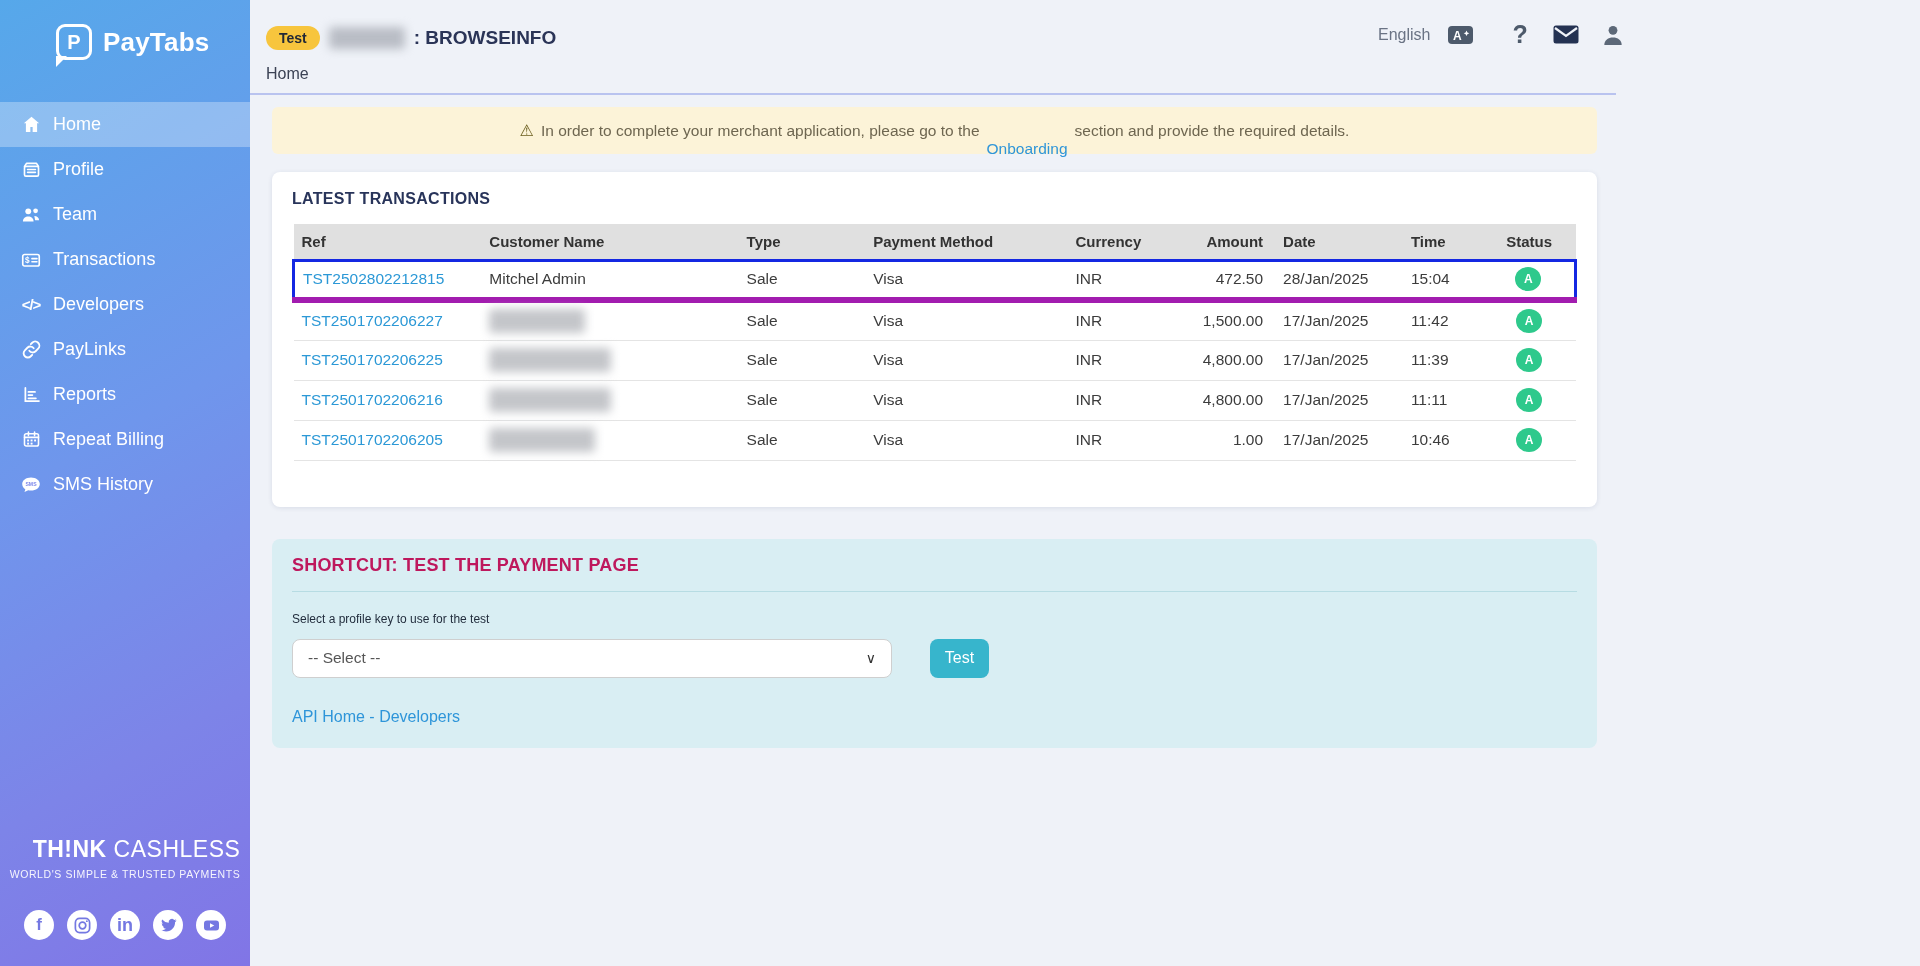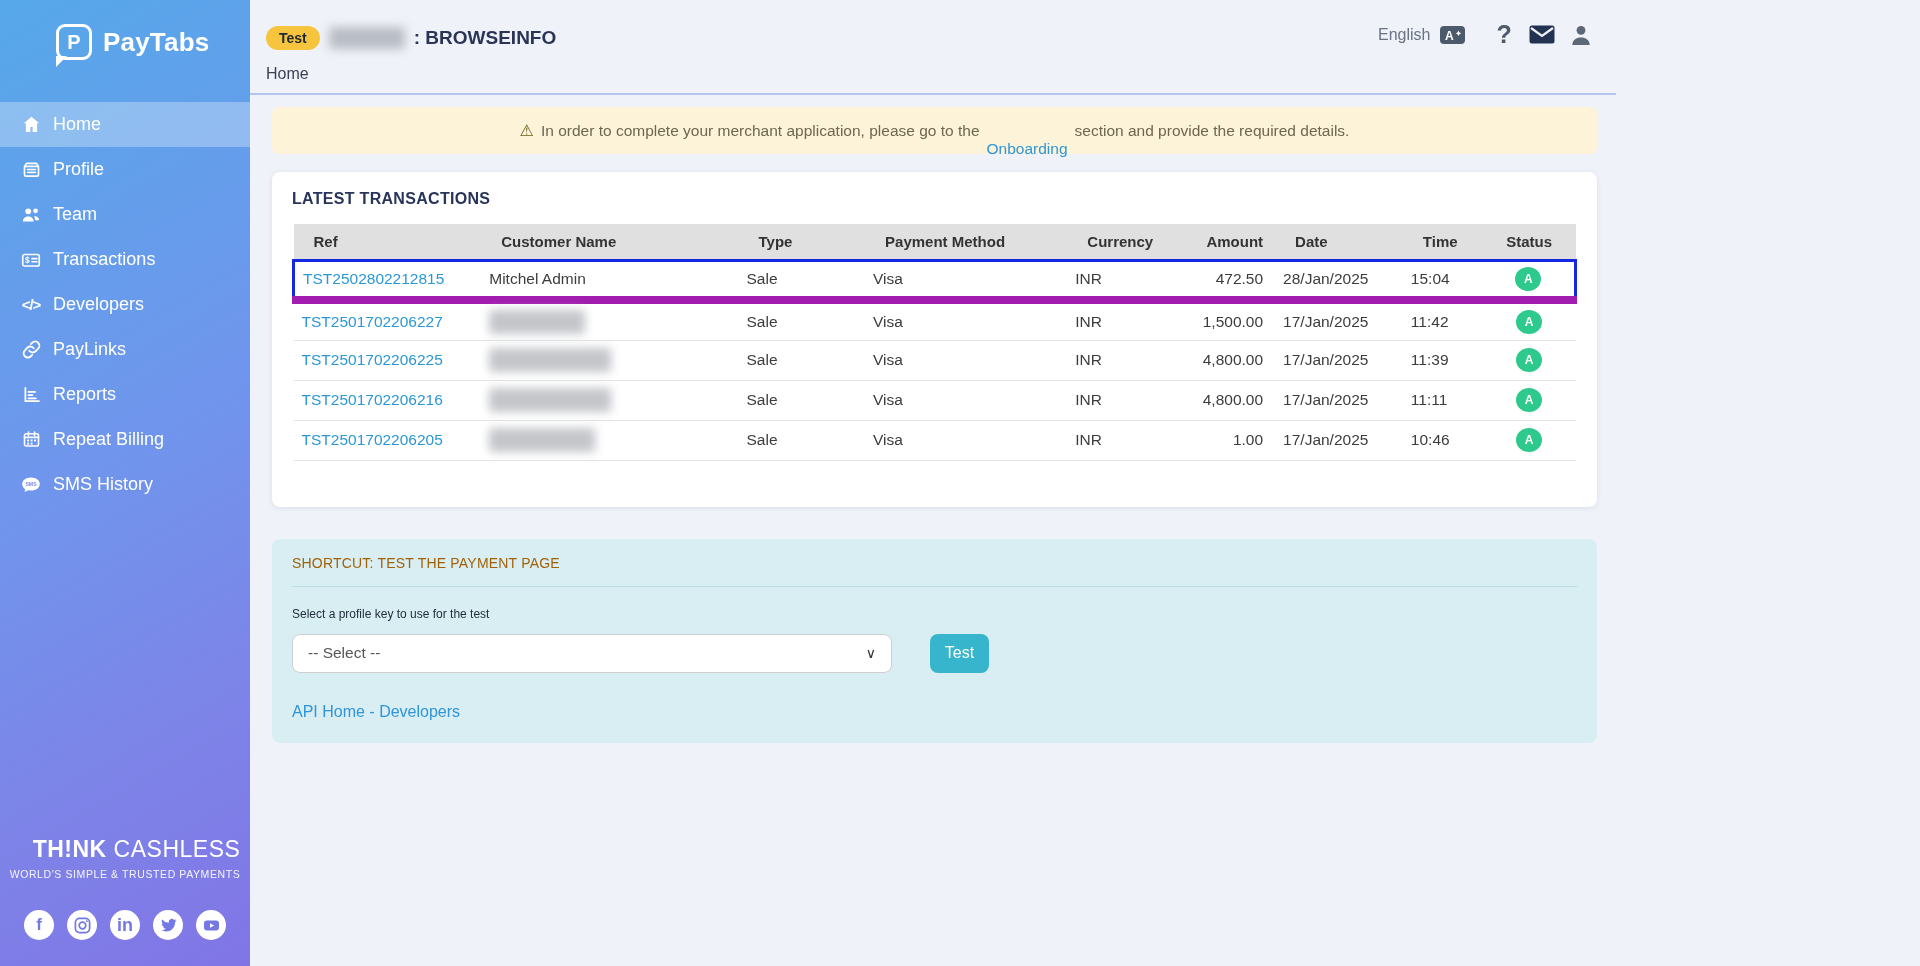--- a/index.html
+++ b/index.html
@@ -35,21 +35,21 @@
   .in-glyph { font-size:18px; font-weight:bold; }
 
   
   .main { position:absolute; left:250px; top:0; width:1670px; height:966px; }
   .titlebar { display:flex; align-items:center; gap:9px; padding:26px 0 0 16px; position:relative; }
   .test-badge { background:#f7c53d; color:#212936; font-size:14px; font-weight:bold;
     border-radius:12px; padding:4px 13px; }
   .title-blur { width:76px; height:22px; background:#b9bdc5; border-radius:3px;
     filter:blur(5px); }
   .page-title { font-size:19px; font-weight:bold; color:#2a3457; }
-  .top-right { position:absolute; left:1128px; top:20px; display:flex; align-items:center; }
+  .top-right { position:absolute; left:1128px; top:20px; display:flex; align-items:center;gap:8px; }
   .lang-label { font-size:16px; color:#6a7384; cursor:pointer; }
   .translate { margin-left:9px; cursor:pointer; display:flex; }
   .help { margin-left:30px; font-size:25px; font-weight:bold; color:#4d5a6b; cursor:pointer; }
   .mail { margin-left:17px; cursor:pointer; display:flex; }
   .user { margin-left:15px; cursor:pointer; display:flex; }
   .breadcrumb { margin:15px 0 0 16px; font-size:16px; color:#3b4254; cursor:pointer; }
   .hdr-divider { margin-top:10px; width:1366px; height:2px; background:#b9c3ef; }
 
   .content { width:1325px; margin-left:22px; }
 
@@ -58,38 +58,38 @@
     font-size:15.5px; color:#6e6650; }
   .warn-glyph { color:#6b5e1e; font-size:16px; }
   .banner a, .link-blue { color:#2e95d9; text-decoration:none; cursor:pointer;margin-top:36px; }
 
   .card { background:#fff; border-radius:8px; box-shadow:0 1px 5px rgba(30,40,90,.10);
     margin-top:18px; padding:18px 20px 46px; }
   .card-title { font-size:16px; font-weight:bold; color:#28345a; letter-spacing:.3px; }
 
   table { width:100%; border-collapse:collapse; margin-top:16px; }
   th { background:#e0e0e0; height:36px; text-align:left; font-size:15px;
-    color:#333; padding-left:20px; }
+    color:#333; padding-left:8px; }
   td { height:40px; font-size:15.5px; color:#3c3c3c; padding-left:8px;
     border-bottom:1px solid #e4e4e4; background:#fff; }
   th.num, td.num { text-align:right; padding-right:12px; }
   th.ctr, td.ctr { text-align:center; padding-left:0; }
   a.ref-link { color:#2b98d6; text-decoration:none; cursor:pointer; }
-  tr.hl td { border-top:3px solid #1428e2; border-bottom:8px solid #a21caf; }
+  tr.hl td { border-top:3px solid #1428e2; border-bottom:6px solid #a21caf; }
   tr.hl td:first-child { border-left:3px solid #1428e2; }
   tr.hl td:last-child { border-right:3px solid #1428e2; }
   .badge-a { display:inline-flex; width:26px; height:24px; border-radius:50%;
     background:#2ec98c; color:#fff; font-size:12px; font-weight:bold;
     align-items:center; justify-content:center; }
   .blur { background:#c4c6ca; height:24px; border-radius:3px; filter:blur(5px); }
   .bw1{width:96px} .bw2{width:122px} .bw3{width:122px} .bw4{width:106px}
 
   .card-teal { background:#d9eef3; border-radius:8px; margin-top:32px;
     padding:16px 20px 22px; }
-  .teal-title { font-size:14px; font-weight:normal; color:#a16207; letter-spacing:.2px; }
+  .teal-title { font-size:18px; font-weight:bold; color:#be185d; letter-spacing:.2px; }
   .teal-hr { border:none; border-top:1px solid #b7dce3; margin:15px 0 20px; }
   .sel-label { font-size:12px; color:#232e3e; }
   .select-row { margin-top:13px; display:flex; align-items:center; }
   .select-box { width:600px; height:39px; background:#fff; border:1px solid #cfcfcf;
     border-radius:8px; display:flex; align-items:center; justify-content:space-between;
     padding:0 15px; font-size:15.5px; color:#555; cursor:pointer; }
   .chev { color:#333; font-size:14px; }
   .test-btn { margin-left:38px; width:59px; height:39px; background:#37b5cc;
     border:none; border-radius:8px; color:#fff; font-size:16px; cursor:pointer;
     font-family:"Liberation Sans", sans-serif; }

